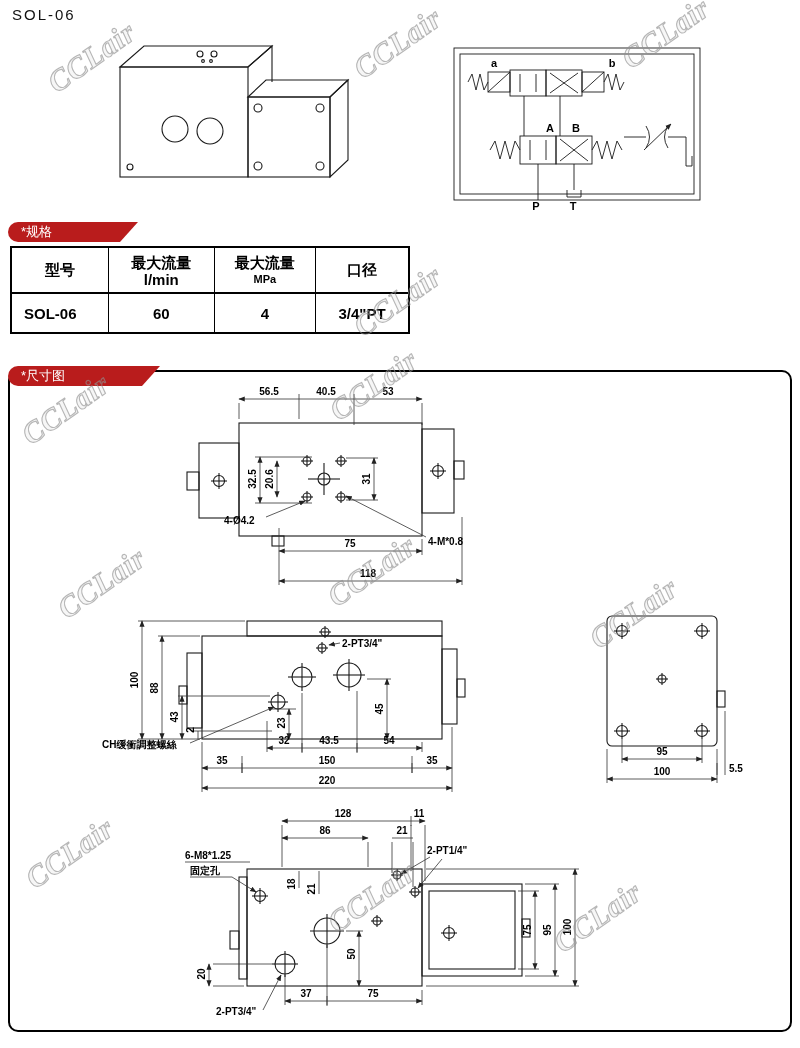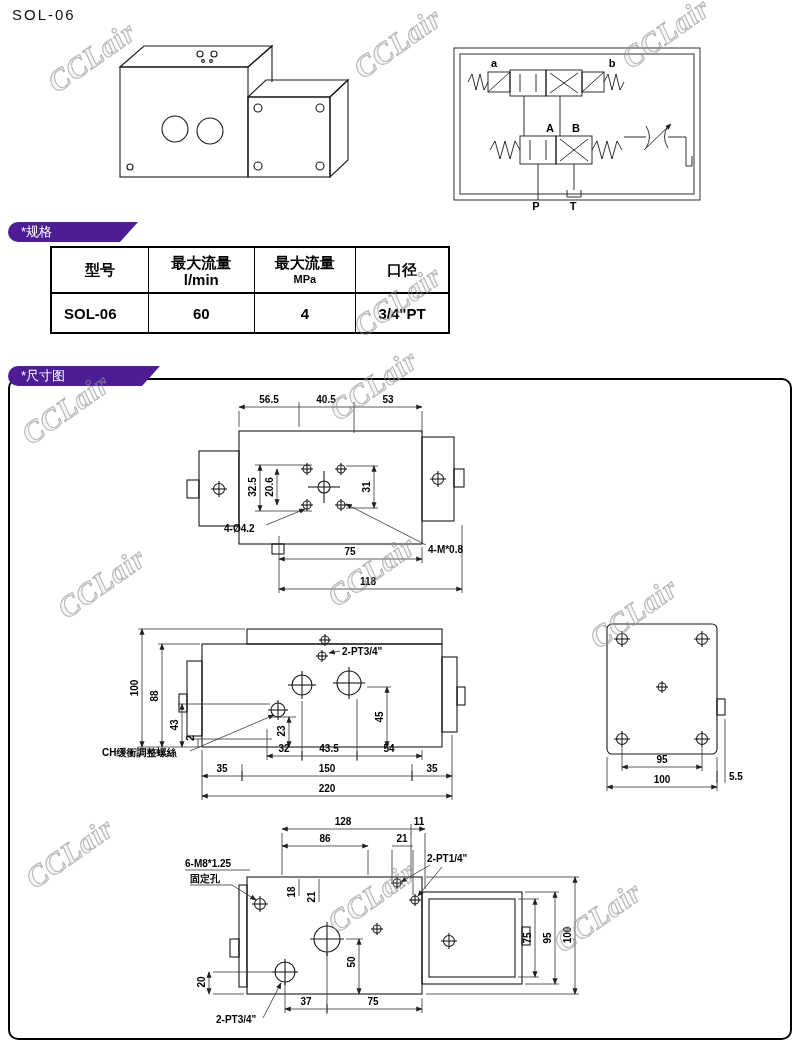--- a/index.html
+++ b/index.html
@@ -9,39 +9,39 @@
 
   .title { position:absolute; left:12px; top:6px; font-size:15px; letter-spacing:2px; color:#111; z-index:4; }
 
   
   .wm { position:absolute; z-index:9; font-family:"Liberation Serif", serif; font-style:italic; font-weight:bold;
         font-size:30px; letter-spacing:1px; color:rgba(130,130,130,0.07);
         -webkit-text-stroke:1.1px rgba(145,145,145,0.65);
         transform:rotate(-35deg); pointer-events:none; white-space:nowrap; }
 
   
-  .banner { position:absolute; left:8px; height:20px; background:#4c1d95; color:#fff; font-size:13px;
+  .banner { position:absolute; left:8px; height:20px; background:#b91c1c; color:#fff; font-size:13px;
             line-height:20px; padding-left:13px; z-index:5; }
   .banner-spec { top:222px; width:130px; clip-path: path("M 10 0 L 130 0 L 112 20 L 10 20 A 10 10 0 0 1 10 0 Z"); }
   .banner-dims { top:366px; width:152px; clip-path: path("M 10 0 L 152 0 L 134 20 L 10 20 A 10 10 0 0 1 10 0 Z"); }
 
   
   .spec-table { position:absolute; left:10px; top:246px; width:400px; border-collapse:collapse; z-index:2;
-                table-layout:fixed; text-align:center;margin-left:40px; }
+                table-layout:fixed; text-align:center; }
   .spec-table th, .spec-table td { border:1px solid #000; vertical-align:middle; }
   .spec-table { border:2px solid #000; }
   .spec-table tr.head th { border-bottom:2px solid #000; height:46px; }
   .spec-table td { height:40px; font-weight:bold; font-size:15px; }
   .h1 { font-size:15px; font-weight:bold; line-height:18px; }
   .h2 { font-size:15px; font-weight:bold; line-height:15px; }
   .h2m { font-size:11px; font-weight:bold; line-height:15px; }
   .cell-model { text-align:left; padding-left:12px; }
 
   
-  .dim-box { position:absolute; left:8px; top:378px; width:784px; height:662px; border:2px solid #000;
+  .dim-box { position:absolute; left:8px; top:370px; width:784px; height:662px; border:2px solid #000;
              border-radius:10px; z-index:1; background:#fff; }
 
   svg { position:absolute; overflow:visible; }
   svg text { font-family:"Liberation Sans", sans-serif; }
   .ln  { fill:none; stroke:#1a1a1a; stroke-width:1.1; }
   .ln2 { fill:none; stroke:#1a1a1a; stroke-width:0.9; }
   .dl  { fill:none; stroke:#333;    stroke-width:0.8; }
   .dt  { font-size:10px; font-weight:bold; fill:#000; text-anchor:middle; }
   .lt  { font-size:10px; font-weight:bold; fill:#000; text-anchor:start; }
   .ct  { font-size:11px; font-weight:bold; fill:#000; text-anchor:middle; }

